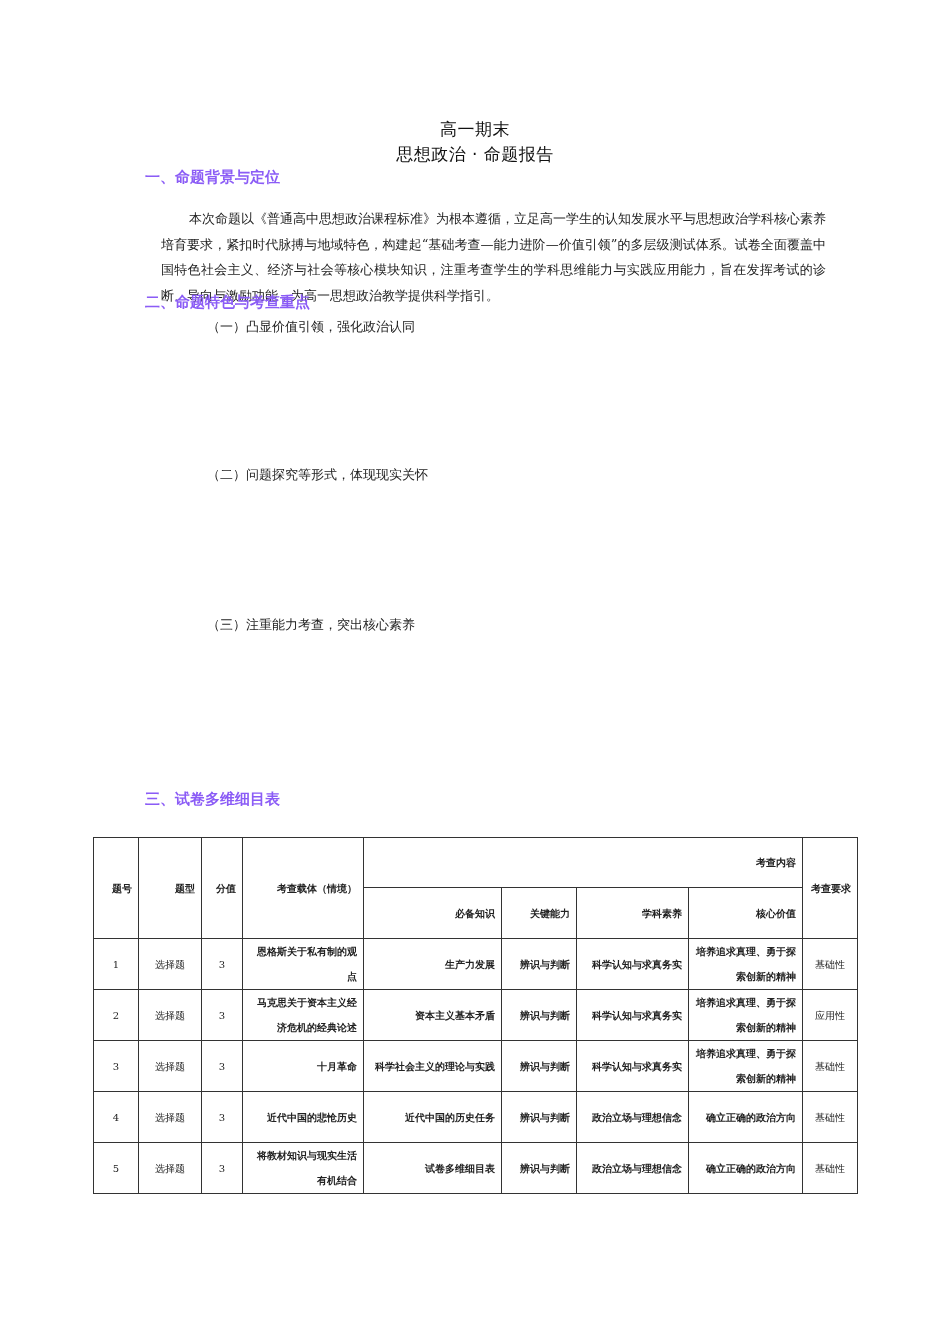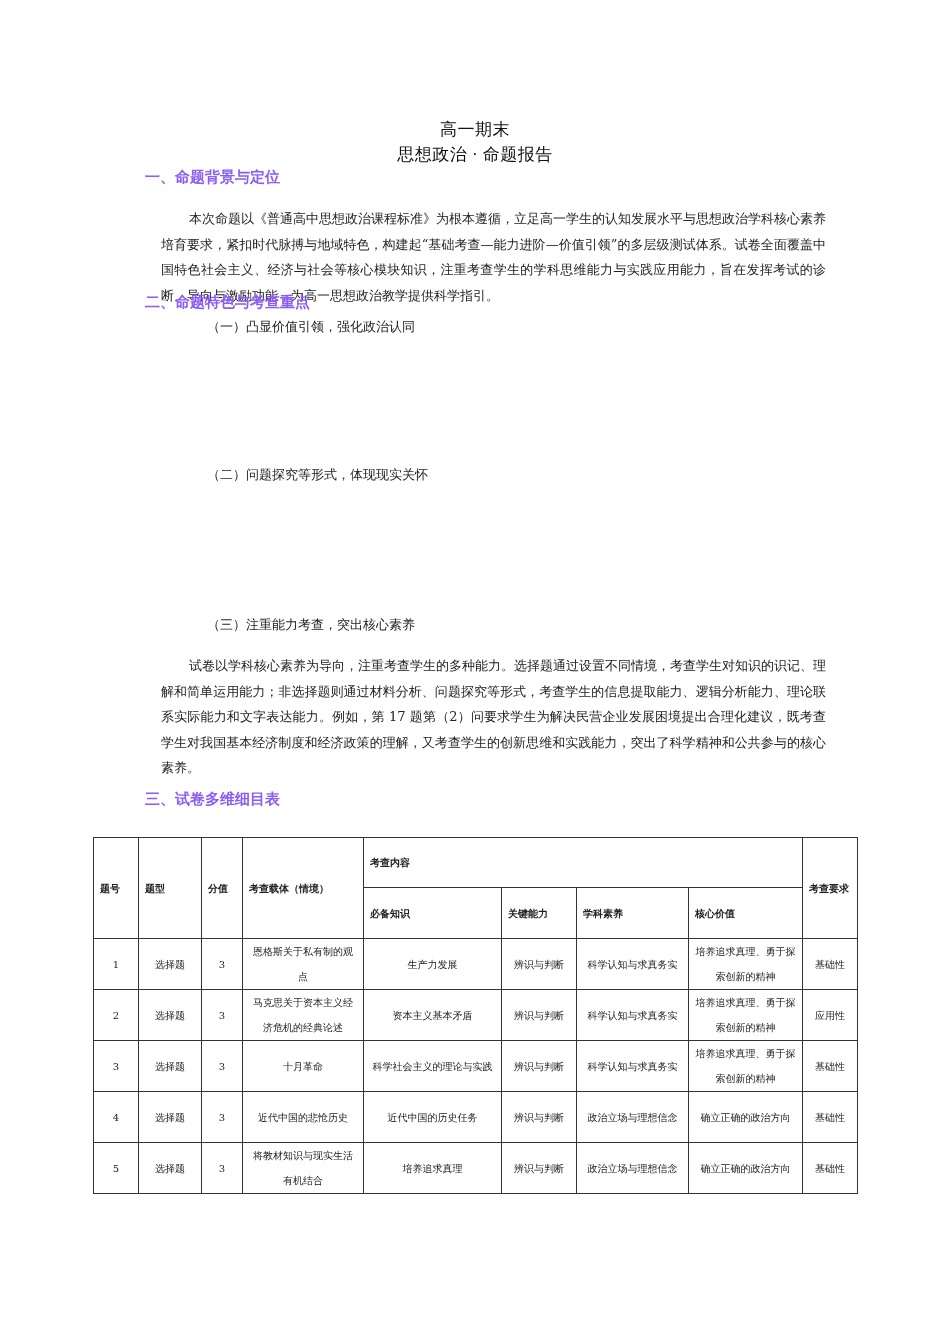--- a/index.html
+++ b/index.html
@@ -23,21 +23,21 @@
     .title {
       position: absolute;
       left: 0; width: 950px;
       text-align: center;
       font-family: "DejaVu Sans", "Liberation Sans", sans-serif;
       font-size: 17px;
       color: #111;
       letter-spacing: 0.5px;
     }
     .title.t1 { top: 118px; }
-    .title.t2 { top: 143px; font-family: Liberation Serif, serif; }
+    .title.t2 { top: 143px; }
     .h1 {
       position: absolute;
       left: 145px;
       font-family: "DejaVu Sans", "Liberation Sans", sans-serif;
       font-weight: bold;
       font-size: 15px;
       color: #8b5cf6;
     }
     .para {
       position: absolute;
@@ -70,24 +70,24 @@
     table.grid td, table.grid th {
       border: 1px solid #333;
       padding: 0 6px;
       vertical-align: middle;
       line-height: 25px;
     }
     table.grid th {
       font-family: "DejaVu Sans", "Liberation Sans", sans-serif;
       font-weight: bold;
       font-size: 10px;
-      text-align: left;
+      text-align: right;
     }
     table.grid td.c { text-align: center; }
-    table.grid td.l { text-align: center; }
+    table.grid td.l { text-align: right; font-weight: bold; }
     tr.hrow1 { height: 50px; }
     tr.hrow2 { height: 51px; }
     tr.brow { height: 51px; }
   </style>
 </head>
 <body>
 
 <div class="page">
 
   <div class="title t1">高一期末</div>
@@ -96,21 +96,20 @@
   <div class="h1" style="top:168px;">一、命题背景与定位</div>
   <p class="para" style="top:190px;">本次命题以《普通高中思想政治课程标准》为根本遵循，立足高一学生的认知发展水平与思想政治学科核心素养培育要求，紧扣时代脉搏与地域特色，构建起“基础考查—能力进阶—价值引领”的多层级测试体系。试卷全面覆盖中国特色社会主义、经济与社会等核心模块知识，注重考查学生的学科思维能力与实践应用能力，旨在发挥考试的诊断、导向与激励功能，为高一思想政治教学提供科学指引。</p>
 
   <div class="h1" style="top:293px;">二、命题特色与考查重点</div>
 
   <div class="sub" style="top:318px;">（一）凸显价值引领，强化政治认同</div>
 
   <div class="sub" style="top:466px;">（二）问题探究等形式，体现现实关怀</div>
 
   <div class="sub" style="top:616px;">（三）注重能力考查，突出核心素养</div>
-  <p class="para" style="top:637px;">试卷以学科核心素养为导向，注重考查学生的多种能力。选择题通过设置不同情境，考查学生对知识的识记、理解和简单运用能力；非选择题则通过材料分析、问题探究等形式，考查学生的信息提取能力、逻辑分析能力、理论联系实际能力和文字表达能力。例如，第 17 题第（2）问要求学生为解决民营企业发展困境提出合理化建议，既考查学生对我国基本经济制度和经济政策的理解，又考查学生的创新思维和实践能力，突出了科学精神和公共参与的核心素养。</p>
 
   <div class="h1" style="top:790px;">三、试卷多维细目表</div>
 
   <table class="grid">
     <colgroup>
       <col style="width:45px">
       <col style="width:63px">
       <col style="width:41px">
       <col style="width:121px">
       <col style="width:138px">
@@ -178,21 +177,21 @@
         <td class="l">辨识与判断</td>
         <td class="l">政治立场与理想信念</td>
         <td class="l">确立正确的政治方向</td>
         <td class="c">基础性</td>
       </tr>
       <tr class="brow">
         <td class="c">5</td>
         <td class="c">选择题</td>
         <td class="c">3</td>
         <td class="l">将教材知识与现实生活有机结合</td>
-        <td class="l">培养追求真理</td>
+        <td class="l">试卷多维细目表</td>
         <td class="l">辨识与判断</td>
         <td class="l">政治立场与理想信念</td>
         <td class="l">确立正确的政治方向</td>
         <td class="c">基础性</td>
       </tr>
     </tbody>
   </table>
 
 </div>
 

